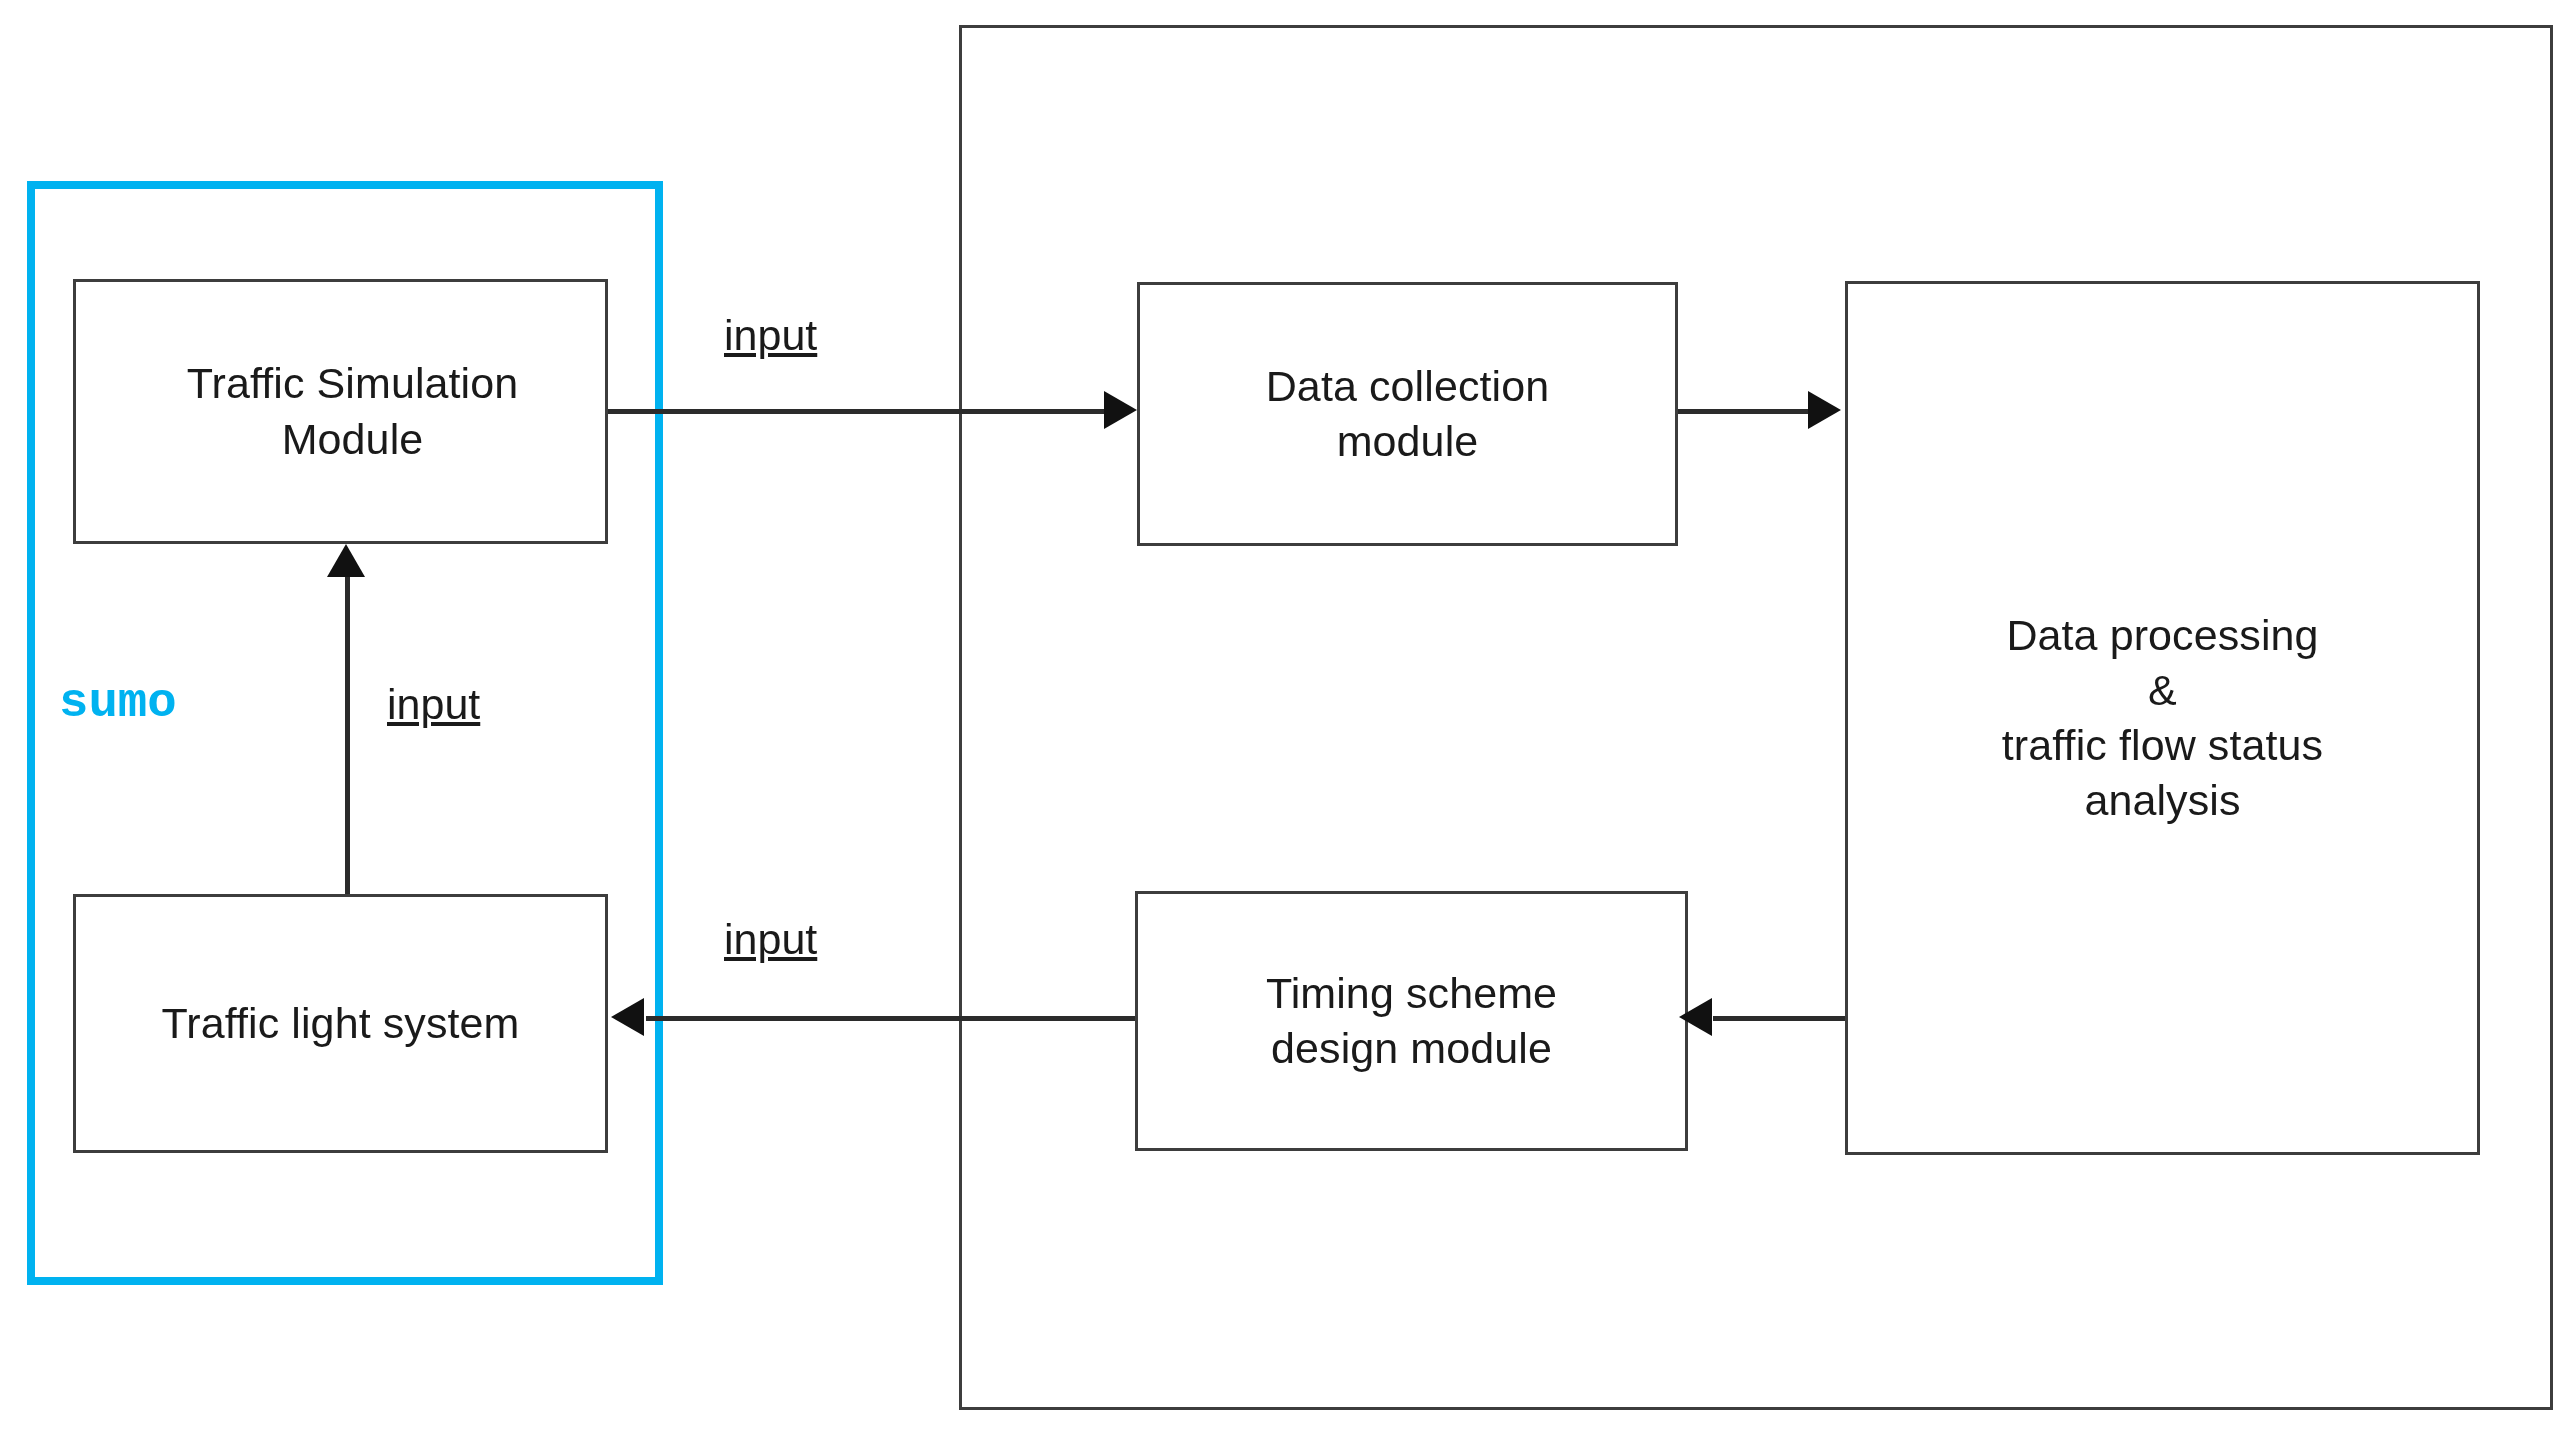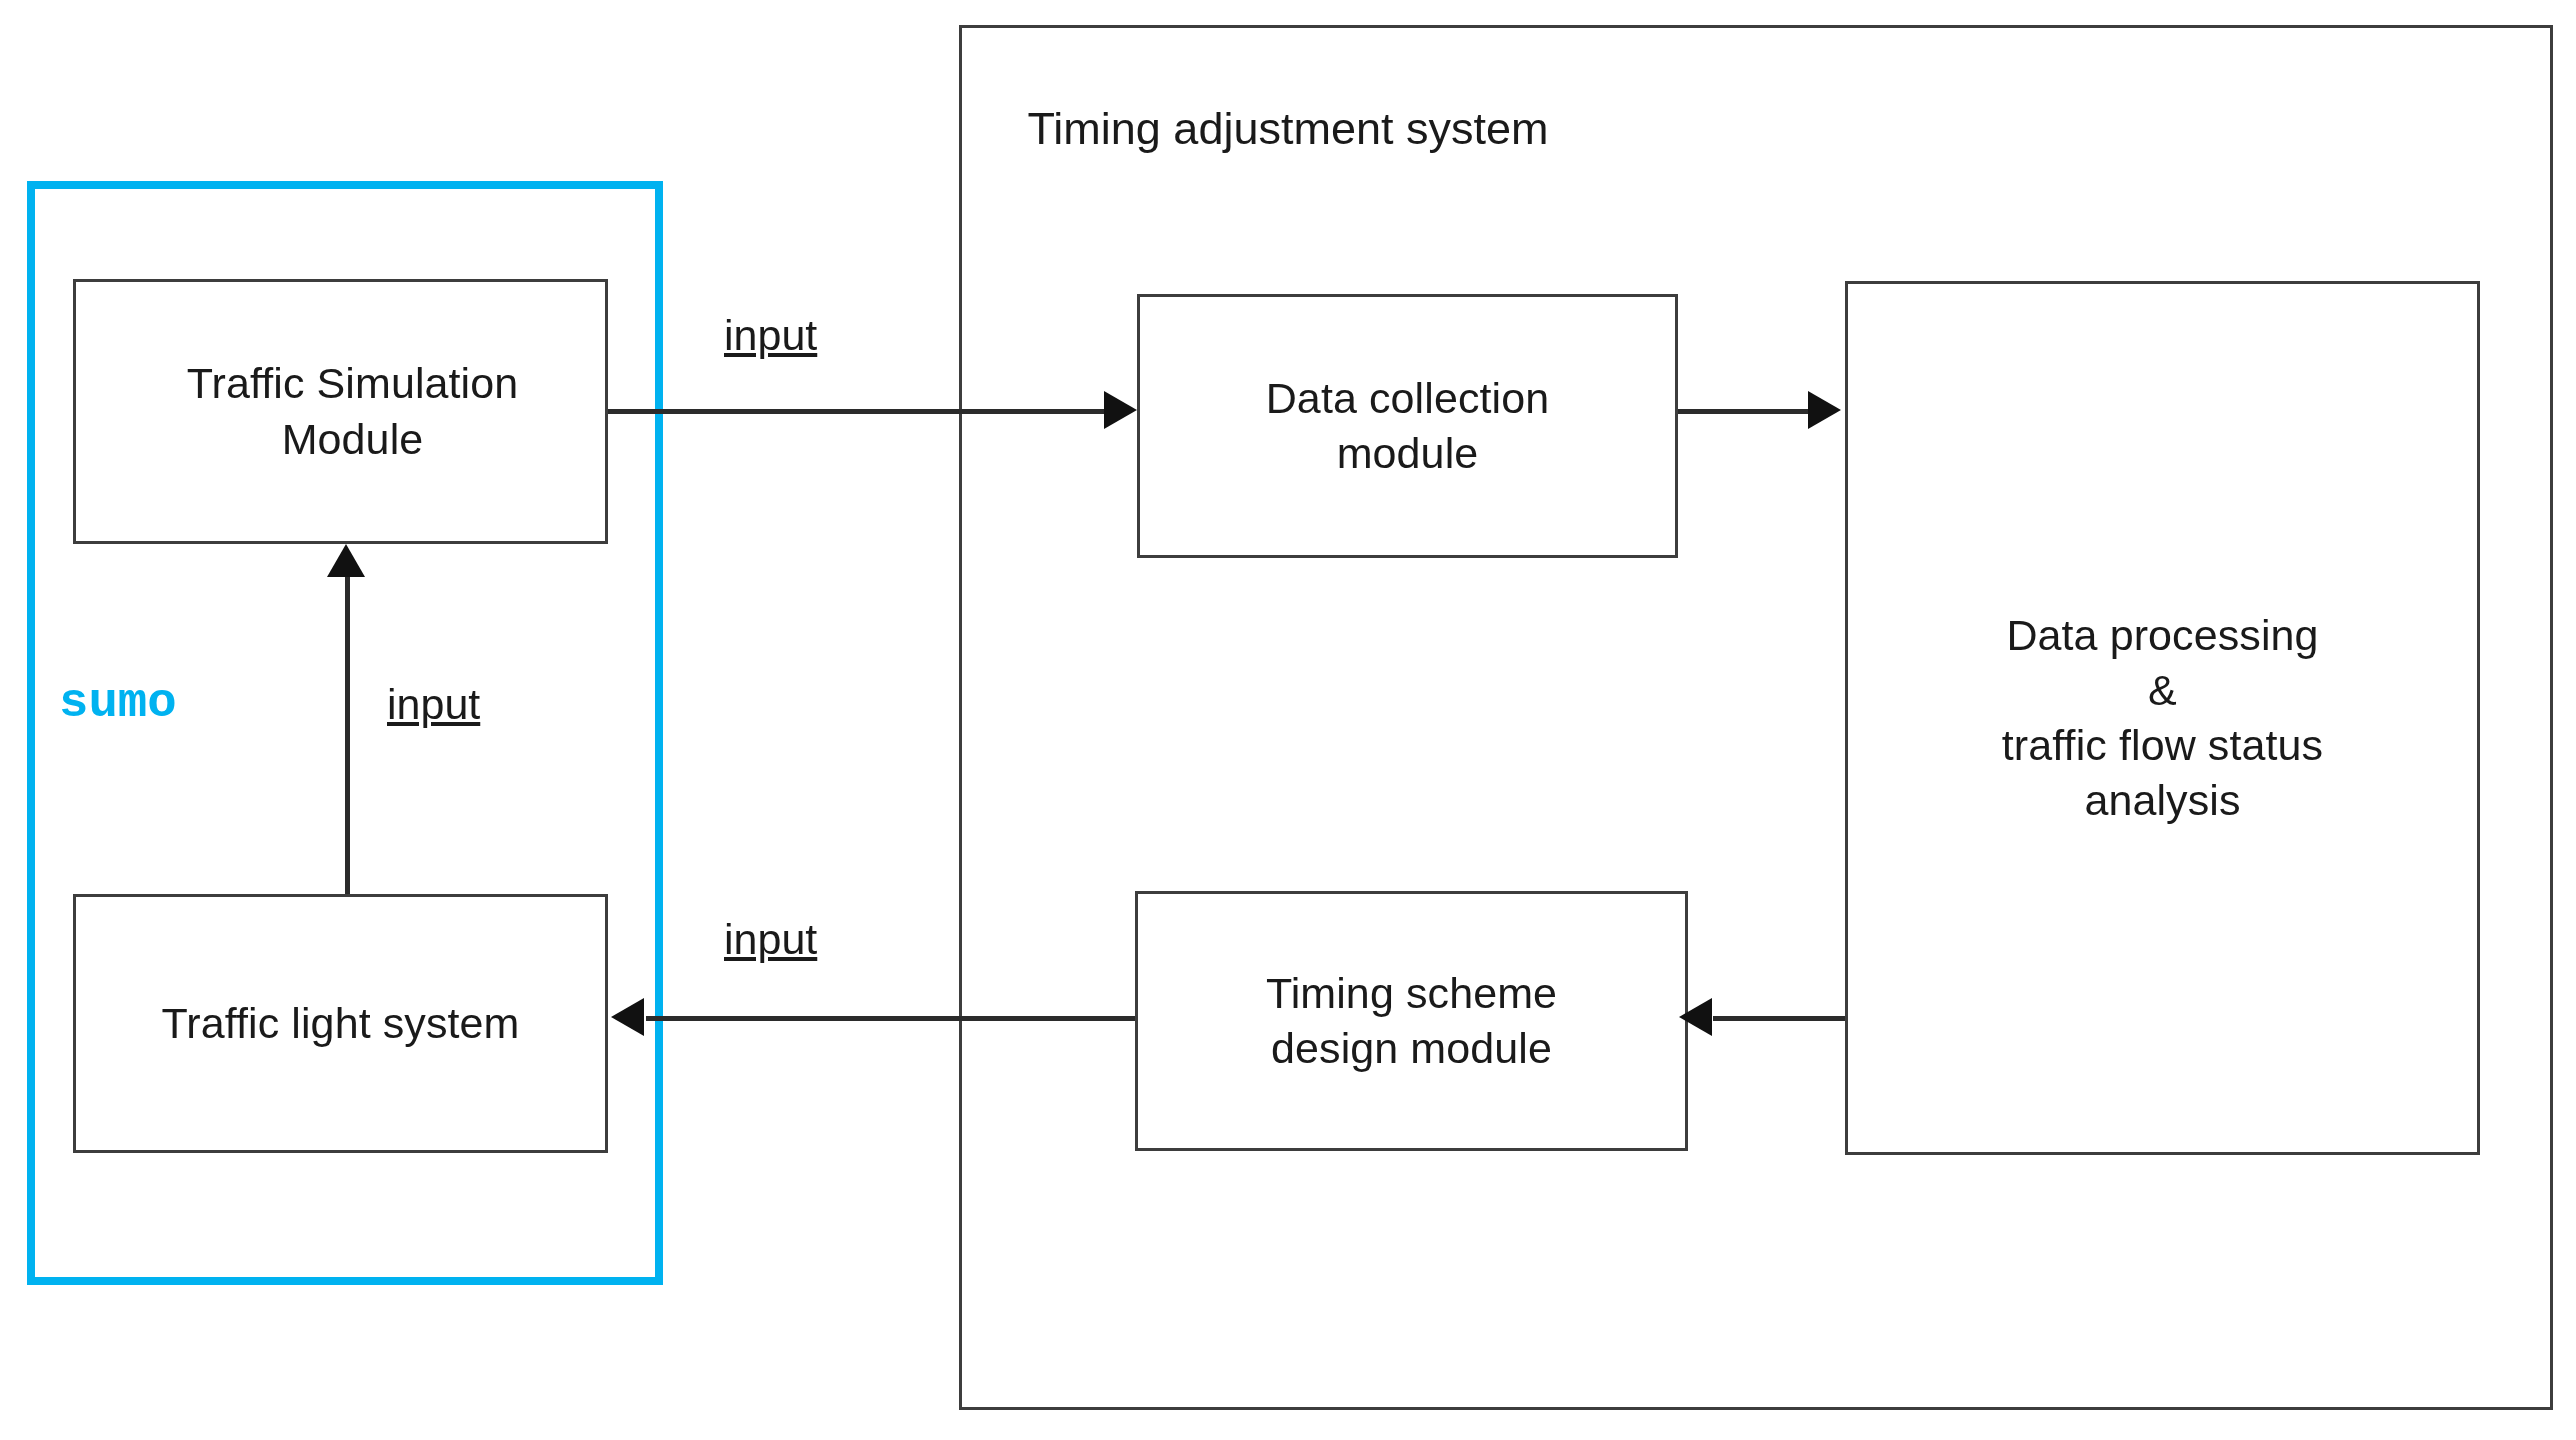--- a/index.html
+++ b/index.html
@@ -73,21 +73,21 @@
     top: 675px;
     font-size: 49px;
     font-weight: bold;
     color: #00b2f0;
     z-index: 6;
     font-family: Liberation Mono, monospace;
   }
   
   #traffic-simulation-module { left: 73px;  top: 279px;  width: 535px; height: 265px; z-index: 5; padding-left: 24px; }
   #traffic-light-system      { left: 73px;  top: 894px;  width: 535px; height: 259px; z-index: 5; }
-  #data-collection-module    { left: 1137px; top: 282px; width: 541px; height: 264px; z-index: 5; margin-top: 12px; }
+  #data-collection-module    { left: 1137px; top: 282px; width: 541px; height: 264px; z-index: 5; }
   #data-processing-module    { left: 1845px; top: 281px; width: 635px; height: 874px; z-index: 5; }
   #timing-scheme-module      { left: 1135px; top: 891px; width: 553px; height: 260px; z-index: 5; }
 
   
   .line-h {
     position: absolute;
     height: 4.9px;
     background: #2b2b2b;
     z-index: 4;
   }
@@ -134,21 +134,20 @@
   #label-input-top    { left: 724px; top: 311px; }
   #label-input-bottom { left: 724px; top: 915px; }
   #label-input-mid    { left: 387px; top: 680px; }
 </style>
 </head>
 <body>
 
 <div id="canvas">
 
   <div class="box" id="system-container"></div>
-  <div id="system-title">Timing adjustment system</div>
 
   <div id="sumo-container"></div>
   <div id="sumo-label">sumo</div>
 
   <div class="box" id="traffic-simulation-module">
     <span class="box-label">Traffic Simulation
 Module</span>
   </div>
 
   <div class="box" id="traffic-light-system">

